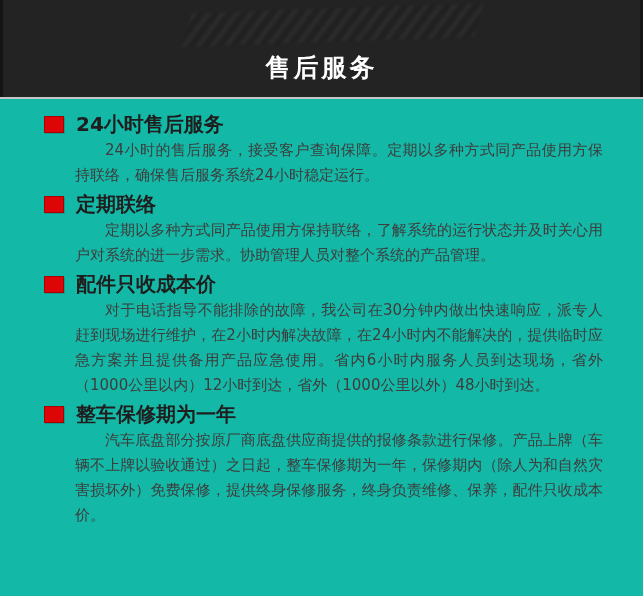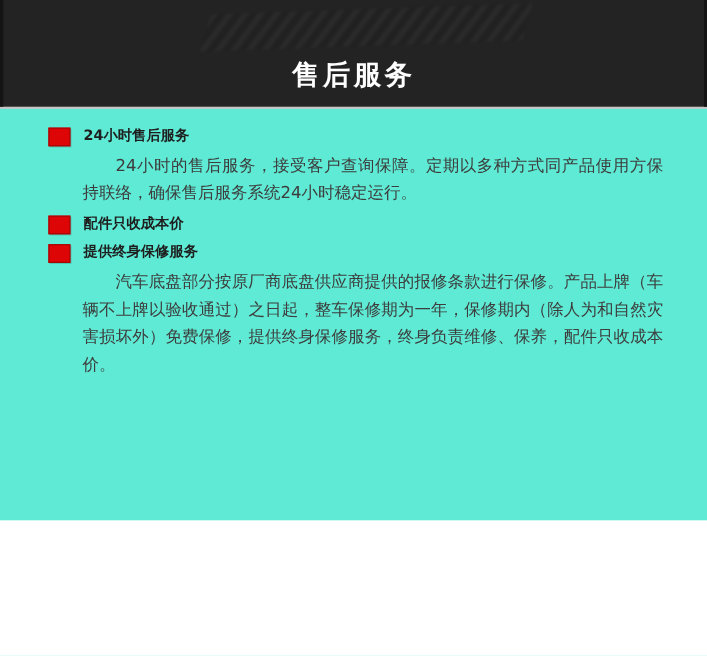--- a/index.html
+++ b/index.html
@@ -8,22 +8,22 @@
     background: #ffffff;
   }
   body {
     width: 643px;
     height: 596px;
     overflow: hidden;
     font-family: "DejaVu Sans", "Liberation Sans", sans-serif;
   }
   .page {
     width: 643px;
-    height: 473px;
-    background: #5eead4;
+    height: 596px;
+    background: #14b8a6;
   }
   
   .banner {
     position: relative;
     height: 97px;
     background: var(--banner-bg, #232323);
     border-left: 3px solid #141414;
     border-right: 3px solid #141414;
     box-shadow: 0 2px 0 #c6c6c6;
     display: flex;
@@ -72,21 +72,21 @@
   .bullet {
     width: 18px;
     height: 15px;
     background: var(--accent-red, #dd0505);
     border: 1px solid #a50303;
     box-shadow: 1px 1px 0 rgba(0,0,0,0.15);
     flex: 0 0 auto;
   }
   .sec-head h2 {
     margin: 0;
-    font-size: 13px;
+    font-size: 20px;
     font-weight: bold;
     color: #1e1e1e;
     line-height: 22px;
   }
   .sec p {
     margin: 0 0 5px 31px;
     text-indent: 2em;
     text-align: justify;
     font-size: 15px;
     line-height: 25px;
@@ -106,30 +106,38 @@
   <main class="content">
 
     <section class="sec">
       <div class="sec-head">
         <span class="bullet"></span>
         <h2>24小时售后服务</h2>
       </div>
       <p>24小时的售后服务，接受客户查询保障。定期以多种方式同产品使用方保持联络，确保售后服务系统24小时稳定运行。</p>
     </section>
 
+    <section class="sec">
+      <div class="sec-head">
+        <span class="bullet"></span>
+        <h2>定期联络</h2>
+      </div>
+      <p>定期以多种方式同产品使用方保持联络，了解系统的运行状态并及时关心用户对系统的进一步需求。协助管理人员对整个系统的产品管理。</p>
+    </section>
 
     <section class="sec">
       <div class="sec-head">
         <span class="bullet"></span>
         <h2>配件只收成本价</h2>
       </div>
+      <p>对于电话指导不能排除的故障，我公司在30分钟内做出快速响应，派专人赶到现场进行维护，在2小时内解决故障，在24小时内不能解决的，提供临时应急方案并且提供备用产品应急使用。省内6小时内服务人员到达现场，省外（1000公里以内）12小时到达，省外（1000公里以外）48小时到达。</p>
     </section>
 
     <section class="sec">
       <div class="sec-head">
         <span class="bullet"></span>
-        <h2>提供终身保修服务</h2>
+        <h2>整车保修期为一年</h2>
       </div>
       <p>汽车底盘部分按原厂商底盘供应商提供的报修条款进行保修。产品上牌（车辆不上牌以验收通过）之日起，整车保修期为一年，保修期内（除人为和自然灾害损坏外）免费保修，提供终身保修服务，终身负责维修、保养，配件只收成本价。</p>
     </section>
 
   </main>
 </div>
 
 </body></html>

